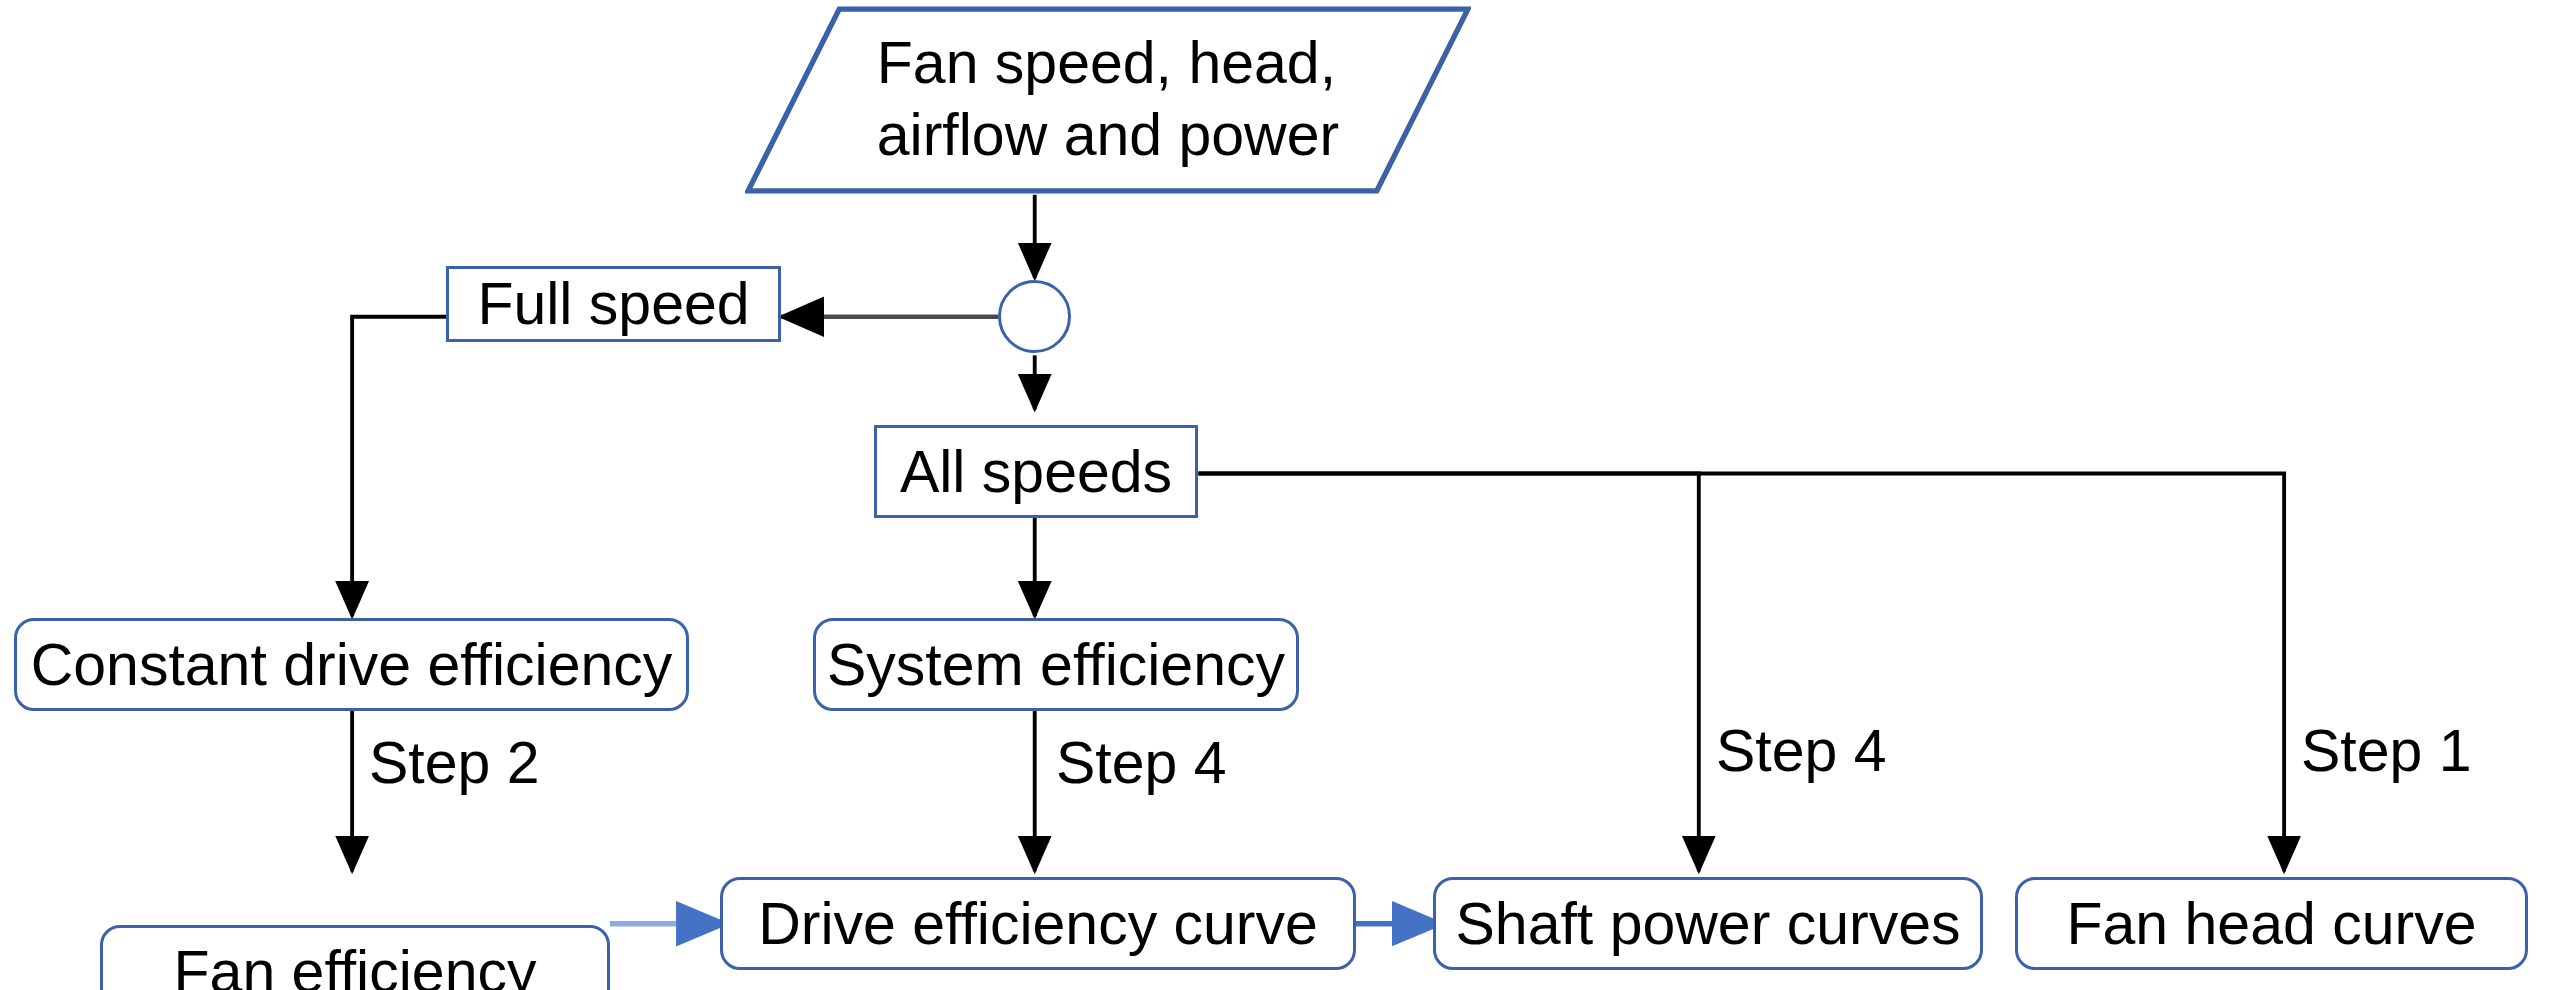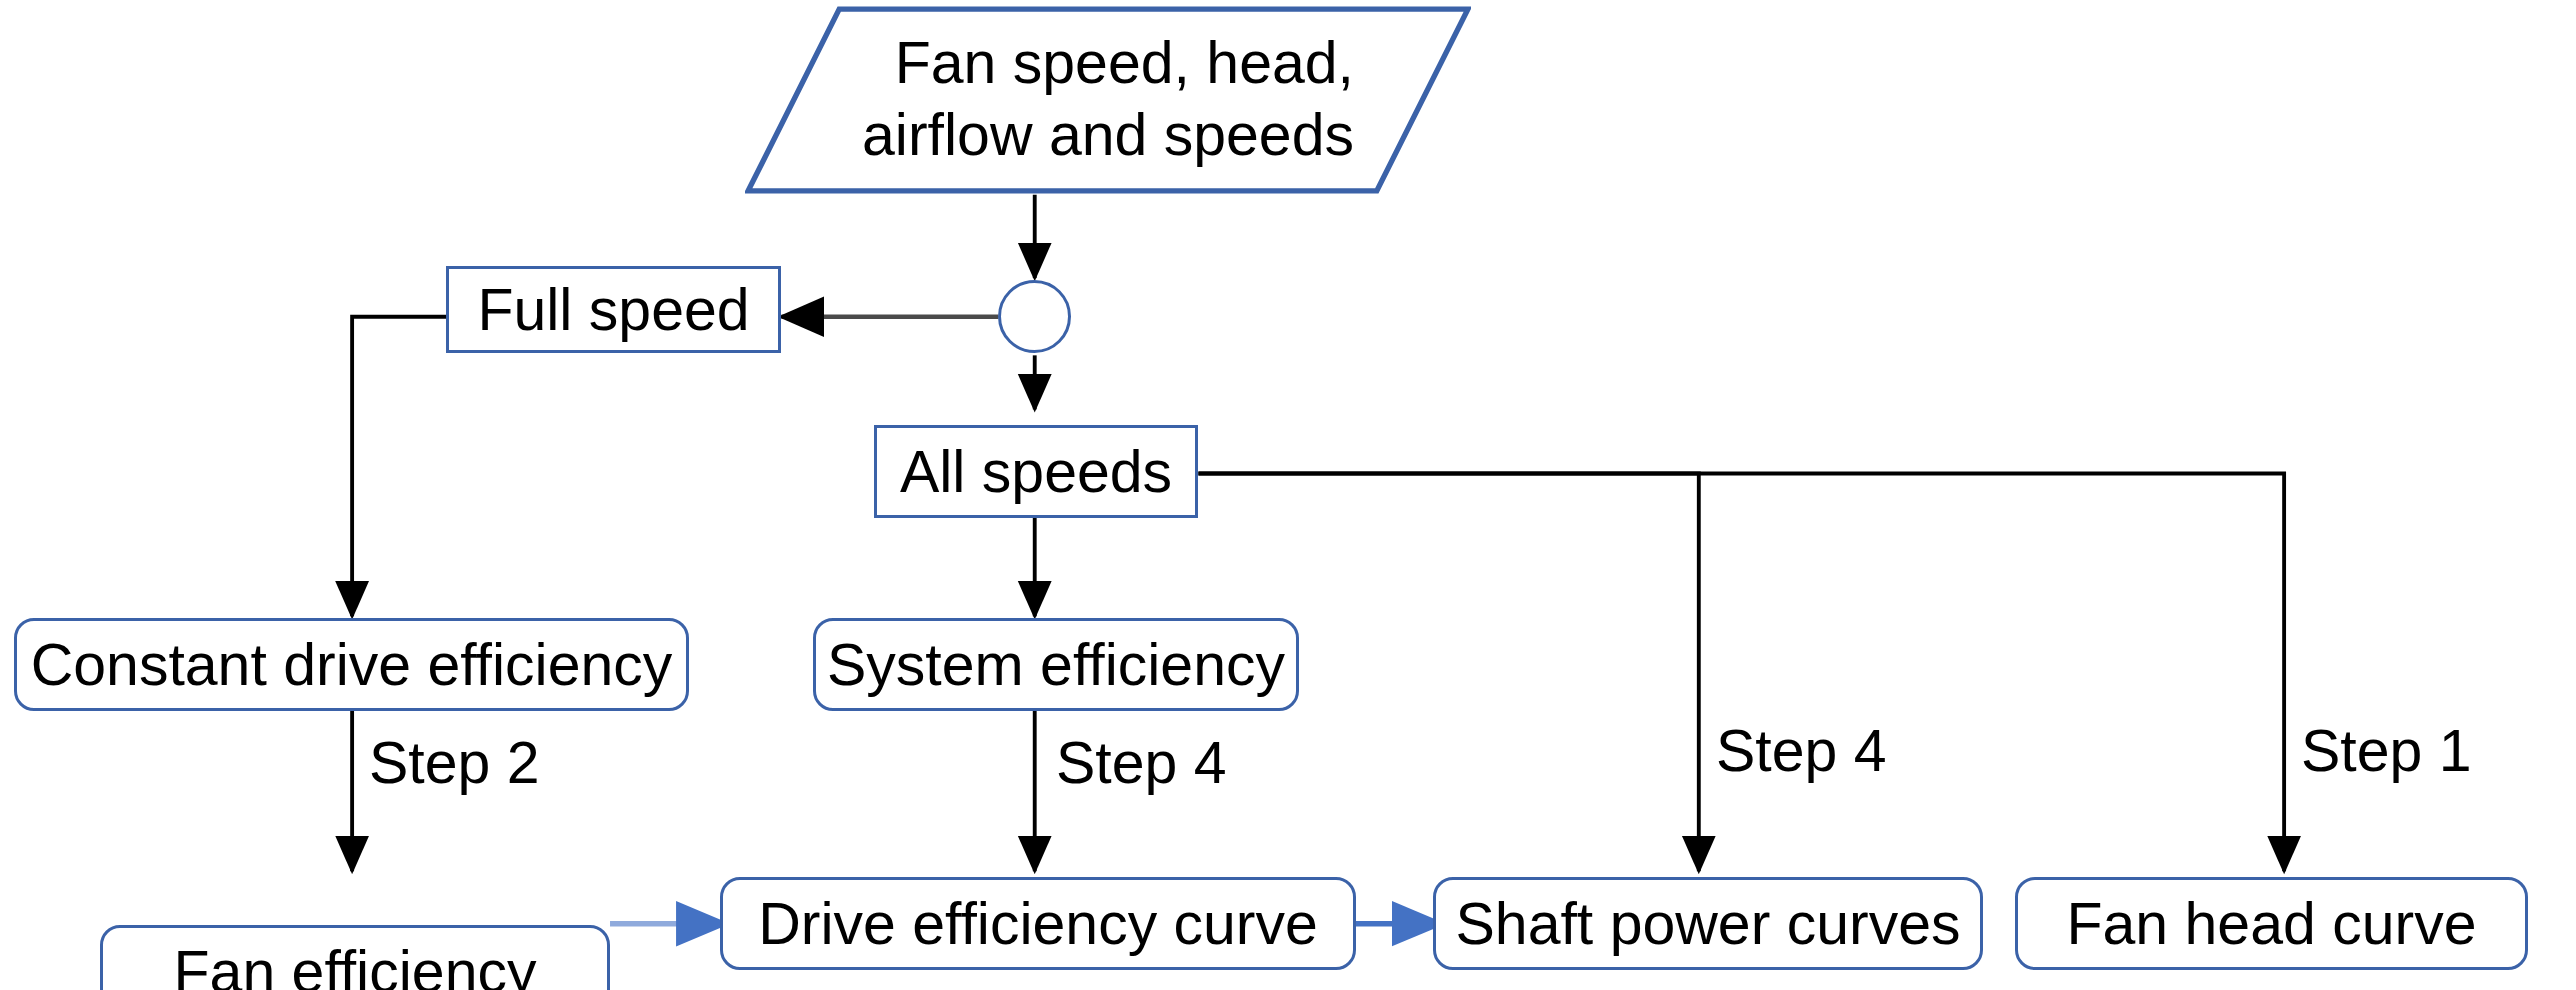--- a/index.html
+++ b/index.html
@@ -39,21 +39,21 @@
   .rounded {
     border: 3.9px solid #3B62A8;
     border-radius: 20px;
   }
   .para-wrap {
     position: absolute;
     box-sizing: border-box;
     display: flex;
     align-items: center;
     justify-content: center;
-    text-align: right;
+    text-align: left;
     line-height: 1.22;
     color: #000000;
   }
   .para-shape {
     position: absolute;
     left: 0;
     top: 0;
     width: 100%;
     height: 100%;
   }
@@ -115,25 +115,25 @@
 
     <line x1="1752" y1="1196" x2="1862" y2="1196" stroke="#4472C4" stroke-width="7" marker-end="url(#arrowBlue)"></line>
   </svg>
 
   <div class="para-wrap t76" style="left:745px; top:6.2px; width:726px; height:188px;">
     <svg class="para-shape" viewBox="0 0 940 244" preserveAspectRatio="none" xmlns="http://www.w3.org/2000/svg">
       <polygon points="122,4 936,4 818,240 4,240" fill="#FFFFFF" stroke="#3B62A8" stroke-width="7"></polygon>
     </svg>
     <div class="para-text">
       <div>Fan speed, head,</div>
-      <div>airflow and speeds</div>
+      <div>airflow and power</div>
     </div>
   </div>
 
-  <div class="node rect t76" style="left:446px; top:266px; width:335px; height:87px;">
+  <div class="node rect t76" style="left:446px; top:266px; width:335px; height:76px;">
     <span>Full speed</span>
   </div>
 
   <div class="circle" style="left:998px; top:280px; width:73px; height:73px;"></div>
 
   <div class="node rounded t76" style="left:14px; top:618px; width:675px; height:93px;">
     <span>Constant drive efficiency</span>
   </div>
 
   <div class="node rect t76" style="left:874px; top:425px; width:324px; height:93px;">

